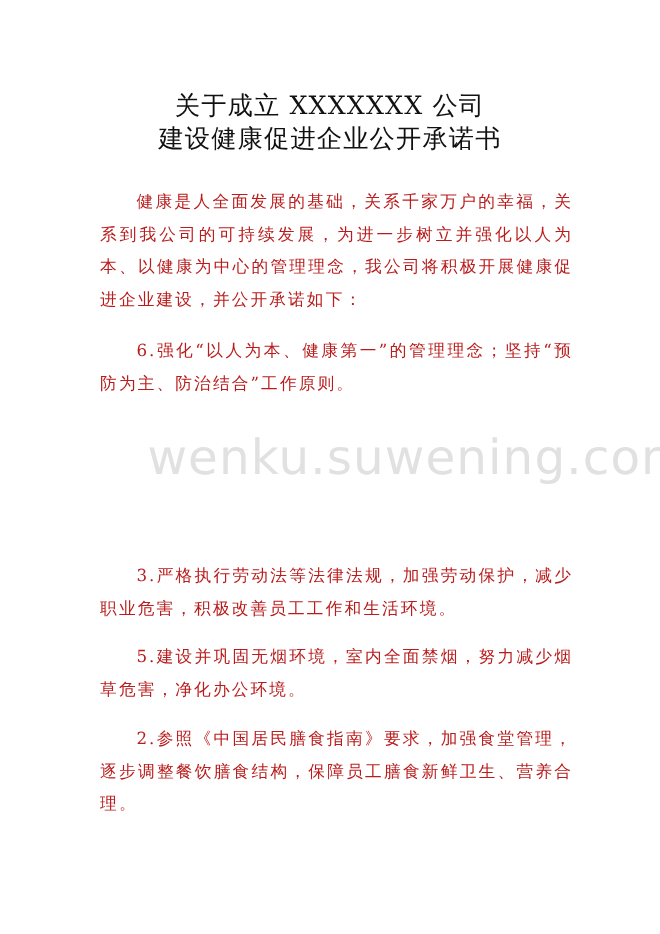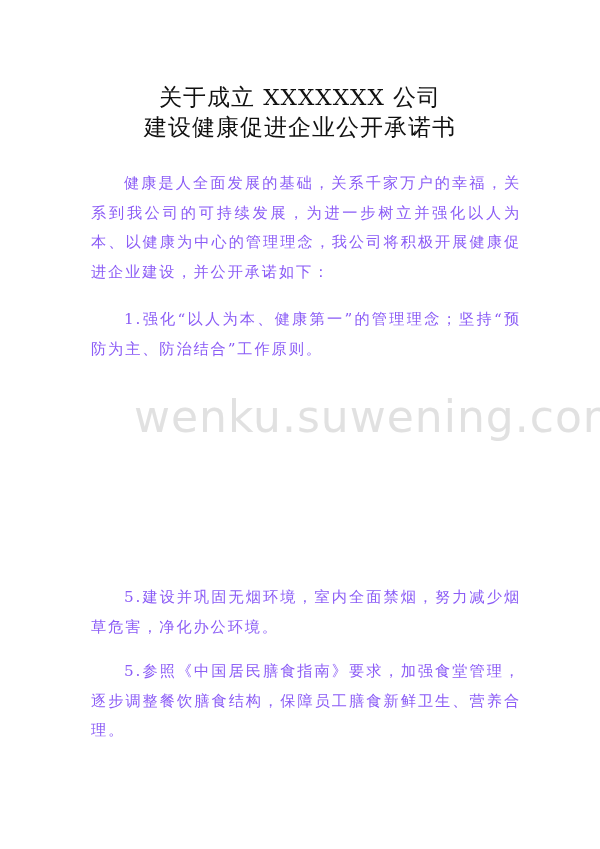--- a/index.html
+++ b/index.html
@@ -35,21 +35,21 @@
     }
     .title.l1 { top: 82px; }
     .title.l2 { top: 112px; }
     .body {
       position: absolute;
       left: 91px;
       width: 430px;
       font-size: 15.2px;
       line-height: 29.5px;
       letter-spacing: 1.9px;
-      color: #8b5cf6;
+      color: #b91c1c;
     }
     .para {
       margin: 0;
       text-indent: 33px;
       text-align: justify;
     }
     .p-intro { top: 169px; }
     .p1 { top: 305px; }
     .p2 { top: 379px; }
     .p3 { top: 509px; }
@@ -72,23 +72,26 @@
 <body>
 
 <div class="page">
   <div class="title l1">关于成立 XXXXXXX 公司</div>
   <div class="title l2">建设健康促进企业公开承诺书</div>
 
   <div class="body p-intro">
     <p class="para">健康是人全面发展的基础，关系千家万户的幸福，关系到我公司的可持续发展，为进一步树立并强化以人为本、以健康为中心的管理理念，我公司将积极开展健康促进企业建设，并公开承诺如下：</p>
   </div>
   <div class="body p1">
-    <p class="para">1.强化“以人为本、健康第一”的管理理念；坚持“预防为主、防治结合”工作原则。</p>
+    <p class="para">6.强化“以人为本、健康第一”的管理理念；坚持“预防为主、防治结合”工作原则。</p>
+  </div>
+  <div class="body p3">
+    <p class="para">3.严格执行劳动法等法律法规，加强劳动保护，减少职业危害，积极改善员工工作和生活环境。</p>
   </div>
   <div class="body p4">
     <p class="para">5.建设并巩固无烟环境，室内全面禁烟，努力减少烟草危害，净化办公环境。</p>
   </div>
   <div class="body p5">
-    <p class="para">5.参照《中国居民膳食指南》要求，加强食堂管理，逐步调整餐饮膳食结构，保障员工膳食新鲜卫生、营养合理。</p>
+    <p class="para">2.参照《中国居民膳食指南》要求，加强食堂管理，逐步调整餐饮膳食结构，保障员工膳食新鲜卫生、营养合理。</p>
   </div>
 
   <div class="watermark">wenku.suwening.com</div>
 </div>
 
 </body></html>

